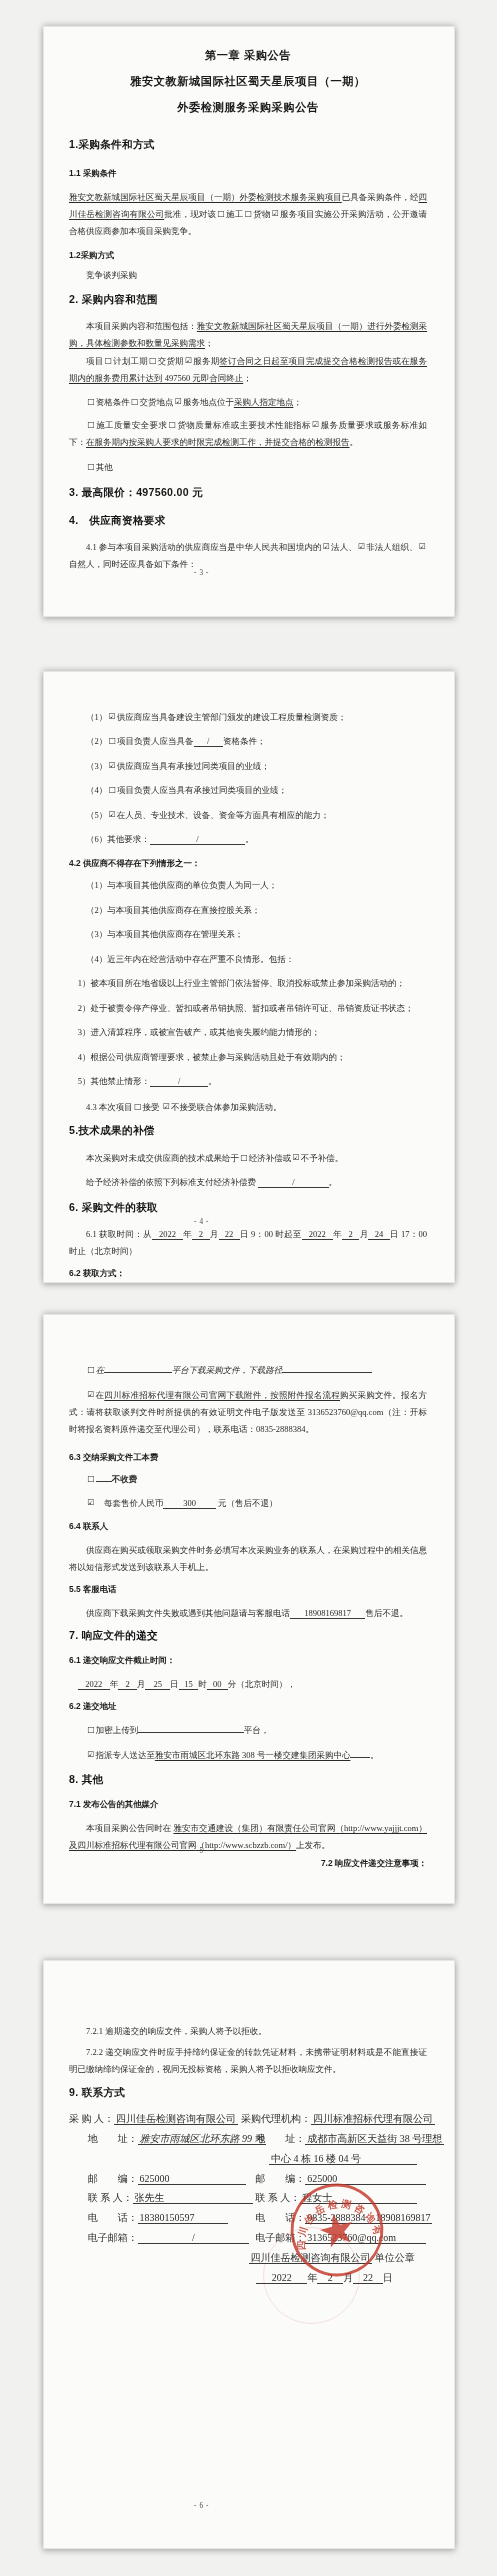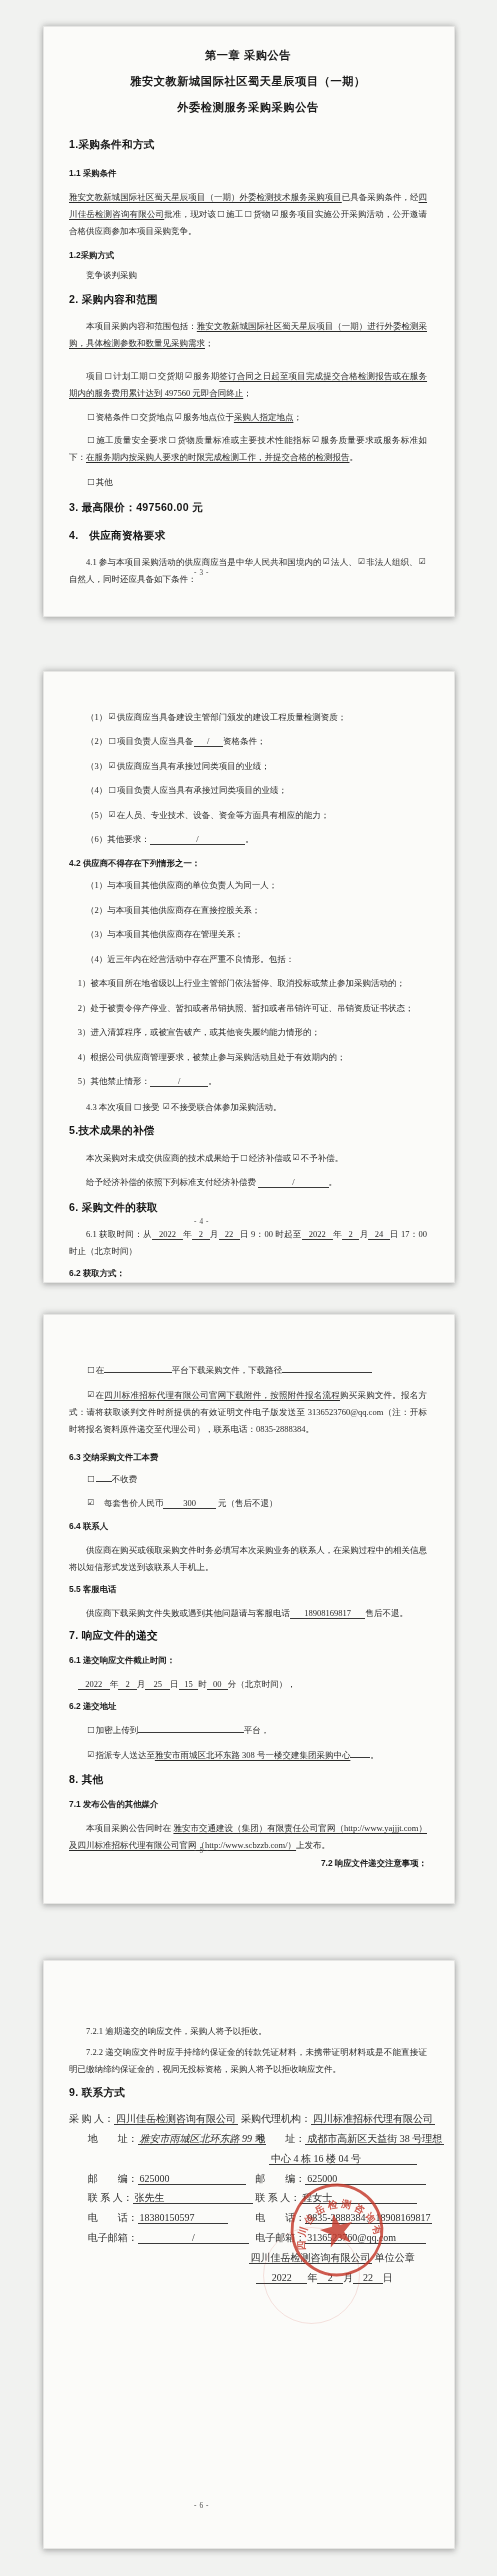--- a/index.html
+++ b/index.html
@@ -81,21 +81,21 @@
         <div class="ln h1"><span class="tx">第一章 采购公告</span></div>
         <div class="ln h1" style="margin-top: 1.2px;"><span class="tx">雅安文教新城国际社区蜀天星辰项目（一期）</span></div>
         <div class="ln h1" style="margin-top: 1.2px;"><span class="tx">外委检测服务采购采购公告</span></div>
         <div class="ln h2" style="margin-top: 16px;"><span class="tx">1.采购条件和方式</span></div>
         <div class="ln h3" style="margin-top: 16px;"><span class="tx">1.1 采购条件</span></div>
         <div class="ln bp" style="margin-top: 8.7px;"><span class="un">雅安文教新城国际社区蜀天星辰项目（一期）外委检测技术服务采购项目</span><span class="tx">已具备采购条件，经</span><span class="un">四川佳岳检测咨询有限公司</span><span class="tx">批准，现对该</span><span class="ck">□</span><span class="tx">施工</span><span class="ck">□</span><span class="tx">货物</span><span class="ck">☑</span><span class="tx">服务项目实施公开采购活动，公开邀请合格供应商参加本项目采购竞争。</span></div>
         <div class="ln h3" style="margin-top: 10px;"><span class="tx">1.2采购方式</span></div>
         <div class="ln bp ind" style="margin-top: 5px;"><span class="tx">竞争谈判采购</span></div>
         <div class="ln h2" style="margin-top: 7.5px;"><span class="tx">2. 采购内容和范围</span></div>
         <div class="ln bp ind" style="margin-top: 11.2px;"><span class="tx">本项目采购内容和范围包括：</span><span class="un">雅安文教新城国际社区蜀天星辰项目（一期）进行外委检测采购，具体检测参数和数量见采购需求</span><span class="tx">；</span></div>
-        <div class="ln bp ind" style="margin-top: 16px;"><span class="tx">项目</span><span class="ck">□</span><span class="tx">计划工期</span><span class="ck">□</span><span class="tx">交货期</span><span class="ck">☑</span><span class="tx">服务期</span><span class="un">签订合同之日起至项目完成提交合格检测报告或在服务期内的服务费用累计达到 497560 元即合同终止</span><span class="tx">；</span></div>
+        <div class="ln bp ind" style="margin-top: 1px;"><span class="tx">项目</span><span class="ck">□</span><span class="tx">计划工期</span><span class="ck">□</span><span class="tx">交货期</span><span class="ck">☑</span><span class="tx">服务期</span><span class="un">签订合同之日起至项目完成提交合格检测报告或在服务期内的服务费用累计达到 497560 元即合同终止</span><span class="tx">；</span></div>
         <div class="ln bp ind" style="margin-top: 6.2px;"><span class="ck">□</span><span class="tx">资格条件</span><span class="ck">□</span><span class="tx">交货地点</span><span class="ck">☑</span><span class="tx">服务地点位于</span><span class="un">采购人指定地点</span><span class="tx">；</span></div>
         <div class="ln bp ind" style="margin-top: 6.2px;"><span class="ck">□</span><span class="tx">施工质量安全要求</span><span class="ck">□</span><span class="tx">货物质量标准或主要技术性能指标</span><span class="ck">☑</span><span class="tx">服务质量要求或服务标准如下：</span><span class="un">在服务期内按采购人要求的时限完成检测工作，并提交合格的检测报告</span><span class="tx">。</span></div>
         <div class="ln bp ind" style="margin-top: 8.7px;"><span class="ck">□</span><span class="tx">其他</span></div>
         <div class="ln h2" style="margin-top: 7.5px;"><span class="tx">3. 最高限价：497560.00 元</span></div>
         <div class="ln h2" style="margin-top: 12.4px;"><span class="tx">4.　供应商资格要求</span></div>
         <div class="ln bp ind" style="margin-top: 11.2px;"><span class="tx">4.1 参与本项目采购活动的供应商应当是中华人民共和国境内的</span><span class="ck">☑</span><span class="tx">法人、</span><span class="ck">☑</span><span class="tx">非法人组织、</span><span class="ck">☑</span><span class="tx">自然人，同时还应具备如下条件：</span></div>
       </div>
   <div class="pfooter">- 3 -</div>
     </div>
   <div class="page" id="page2">
@@ -121,24 +121,24 @@
         <div class="ln bp ind" style="margin-top: 11.2px;"><span class="tx">本次采购对未成交供应商的技术成果给于</span><span class="ck">□</span><span class="tx">经济补偿或</span><span class="ck">☑</span><span class="tx">不予补偿。</span></div>
         <div class="ln bp ind" style="margin-top: 7.5px;"><span class="tx">给予经济补偿的依照下列标准支付经济补偿费 </span><span class="bl" style="min-width: 68px;">/</span><span class="tx">。</span></div>
         <div class="ln h2" style="margin-top: 7.5px;"><span class="tx">6. 采购文件的获取</span></div>
         <div class="ln bp ind" style="margin-top: 11.2px;"><span class="tx">6.1 获取时间：从</span><span class="bl" style="min-width: 29px;">2022</span><span class="tx">年</span><span class="bl" style="min-width: 15px;">2</span><span class="tx">月</span><span class="bl" style="min-width: 18.7px;">22</span><span class="tx">日 9：00 时起至</span><span class="bl" style="min-width: 29px;">2022</span><span class="tx">年</span><span class="bl" style="min-width: 15px;">2</span><span class="tx">月</span><span class="bl" style="min-width: 18.7px;">24</span><span class="tx">日 17：00 时止（北京时间）</span></div>
         <div class="ln h3" style="margin-top: 8.7px;"><span class="tx">6.2  获取方式：</span></div>
       </div>
   <div class="pfooter">- 4 -</div>
     </div>
   <div class="page" id="page3">
     <div class="content">
-        <div class="ln bp ind" style="margin-top: 12.4px;"><span class="ck">□</span><span class="tx">在</span><span class="bl" style="min-width: 65px;"></span><span class="tx">平台下载采购文件，下载路径</span><span class="bl" style="min-width: 87px;"></span></div>
+        <div class="ln bp ind" style="margin-top: 12.4px; font-style: italic;"><span class="ck">□</span><span class="tx">在</span><span class="bl" style="min-width: 65px;"></span><span class="tx">平台下载采购文件，下载路径</span><span class="bl" style="min-width: 87px;"></span></div>
         <div class="ln bp ind" style="margin-top: 7.5px;"><span class="ck">☑</span><span class="tx">在</span><span class="un">四川标准招标代理有限公司官网下载附件，按照附件报名流程</span><span class="tx">购买采购文件。报名方式：请将获取谈判文件时所提供的有效证明文件电子版发送至 3136523760@qq.com（注：开标时将报名资料原件递交至代理公司），联系电话：0835-2888384。</span></div>
         <div class="ln h3" style="margin-top: 13.7px;"><span class="tx">6.3 交纳采购文件工本费</span></div>
-        <div class="ln bp ind" style="margin-top: 7.5px;"><span class="ck">□</span><span class="bl" style="min-width: 13.7px;"></span><span class="tx">不收费</span></div>
+        <div class="ln bp ind" style="margin-top: 7.5px; font-weight: bold;"><span class="ck">□</span><span class="bl" style="min-width: 13.7px;"></span><span class="tx">不收费</span></div>
         <div class="ln bp ind" style="margin-top: 7.5px;"><span class="ck">☑</span><span class="tx">　每套售价人民币</span><span class="bl" style="min-width: 50px;">300</span><span class="tx"> 元（售后不退）</span></div>
         <div class="ln h3" style="margin-top: 8.7px;"><span class="tx">6.4 联系人</span></div>
         <div class="ln bp ind" style="margin-top: 8.7px;"><span class="tx">供应商在购买或领取采购文件时务必填写本次采购业务的联系人，在采购过程中的相关信息将以短信形式发送到该联系人手机上。</span></div>
         <div class="ln h3" style="margin-top: 8.7px;"><span class="tx">5.5 客服电话</span></div>
         <div class="ln bp ind" style="margin-top: 8.7px;"><span class="tx">供应商下载采购文件失败或遇到其他问题请与客服电话</span><span class="bl" style="min-width: 73px;">18908169817</span><span class="tx">售后不退。</span></div>
         <div class="ln h2" style="margin-top: 5px;"><span class="tx">7. 响应文件的递交</span></div>
         <div class="ln h3" style="margin-top: 12.4px;"><span class="tx">6.1 递交响应文件截止时间：</span></div>
         <div class="ln bp" style="margin-top: 8.7px;"><span class="tx">　</span><span class="bl" style="min-width: 30px;">2022</span><span class="tx">年</span><span class="bl" style="min-width: 16px;">2</span><span class="tx">月</span><span class="bl" style="min-width: 22.4px;">25</span><span class="tx">日</span><span class="bl" style="min-width: 17.4px;">15</span><span class="tx">时</span><span class="bl" style="min-width: 18.7px;">00</span><span class="tx">分（北京时间），</span></div>
         <div class="ln h3" style="margin-top: 8.7px;"><span class="tx">6.2 递交地址</span></div>
         <div class="ln bp ind" style="margin-top: 8.7px;"><span class="ck">□</span><span class="tx">加密上传到</span><span class="bl" style="min-width: 103px;"></span><span class="tx">平台，</span></div>

